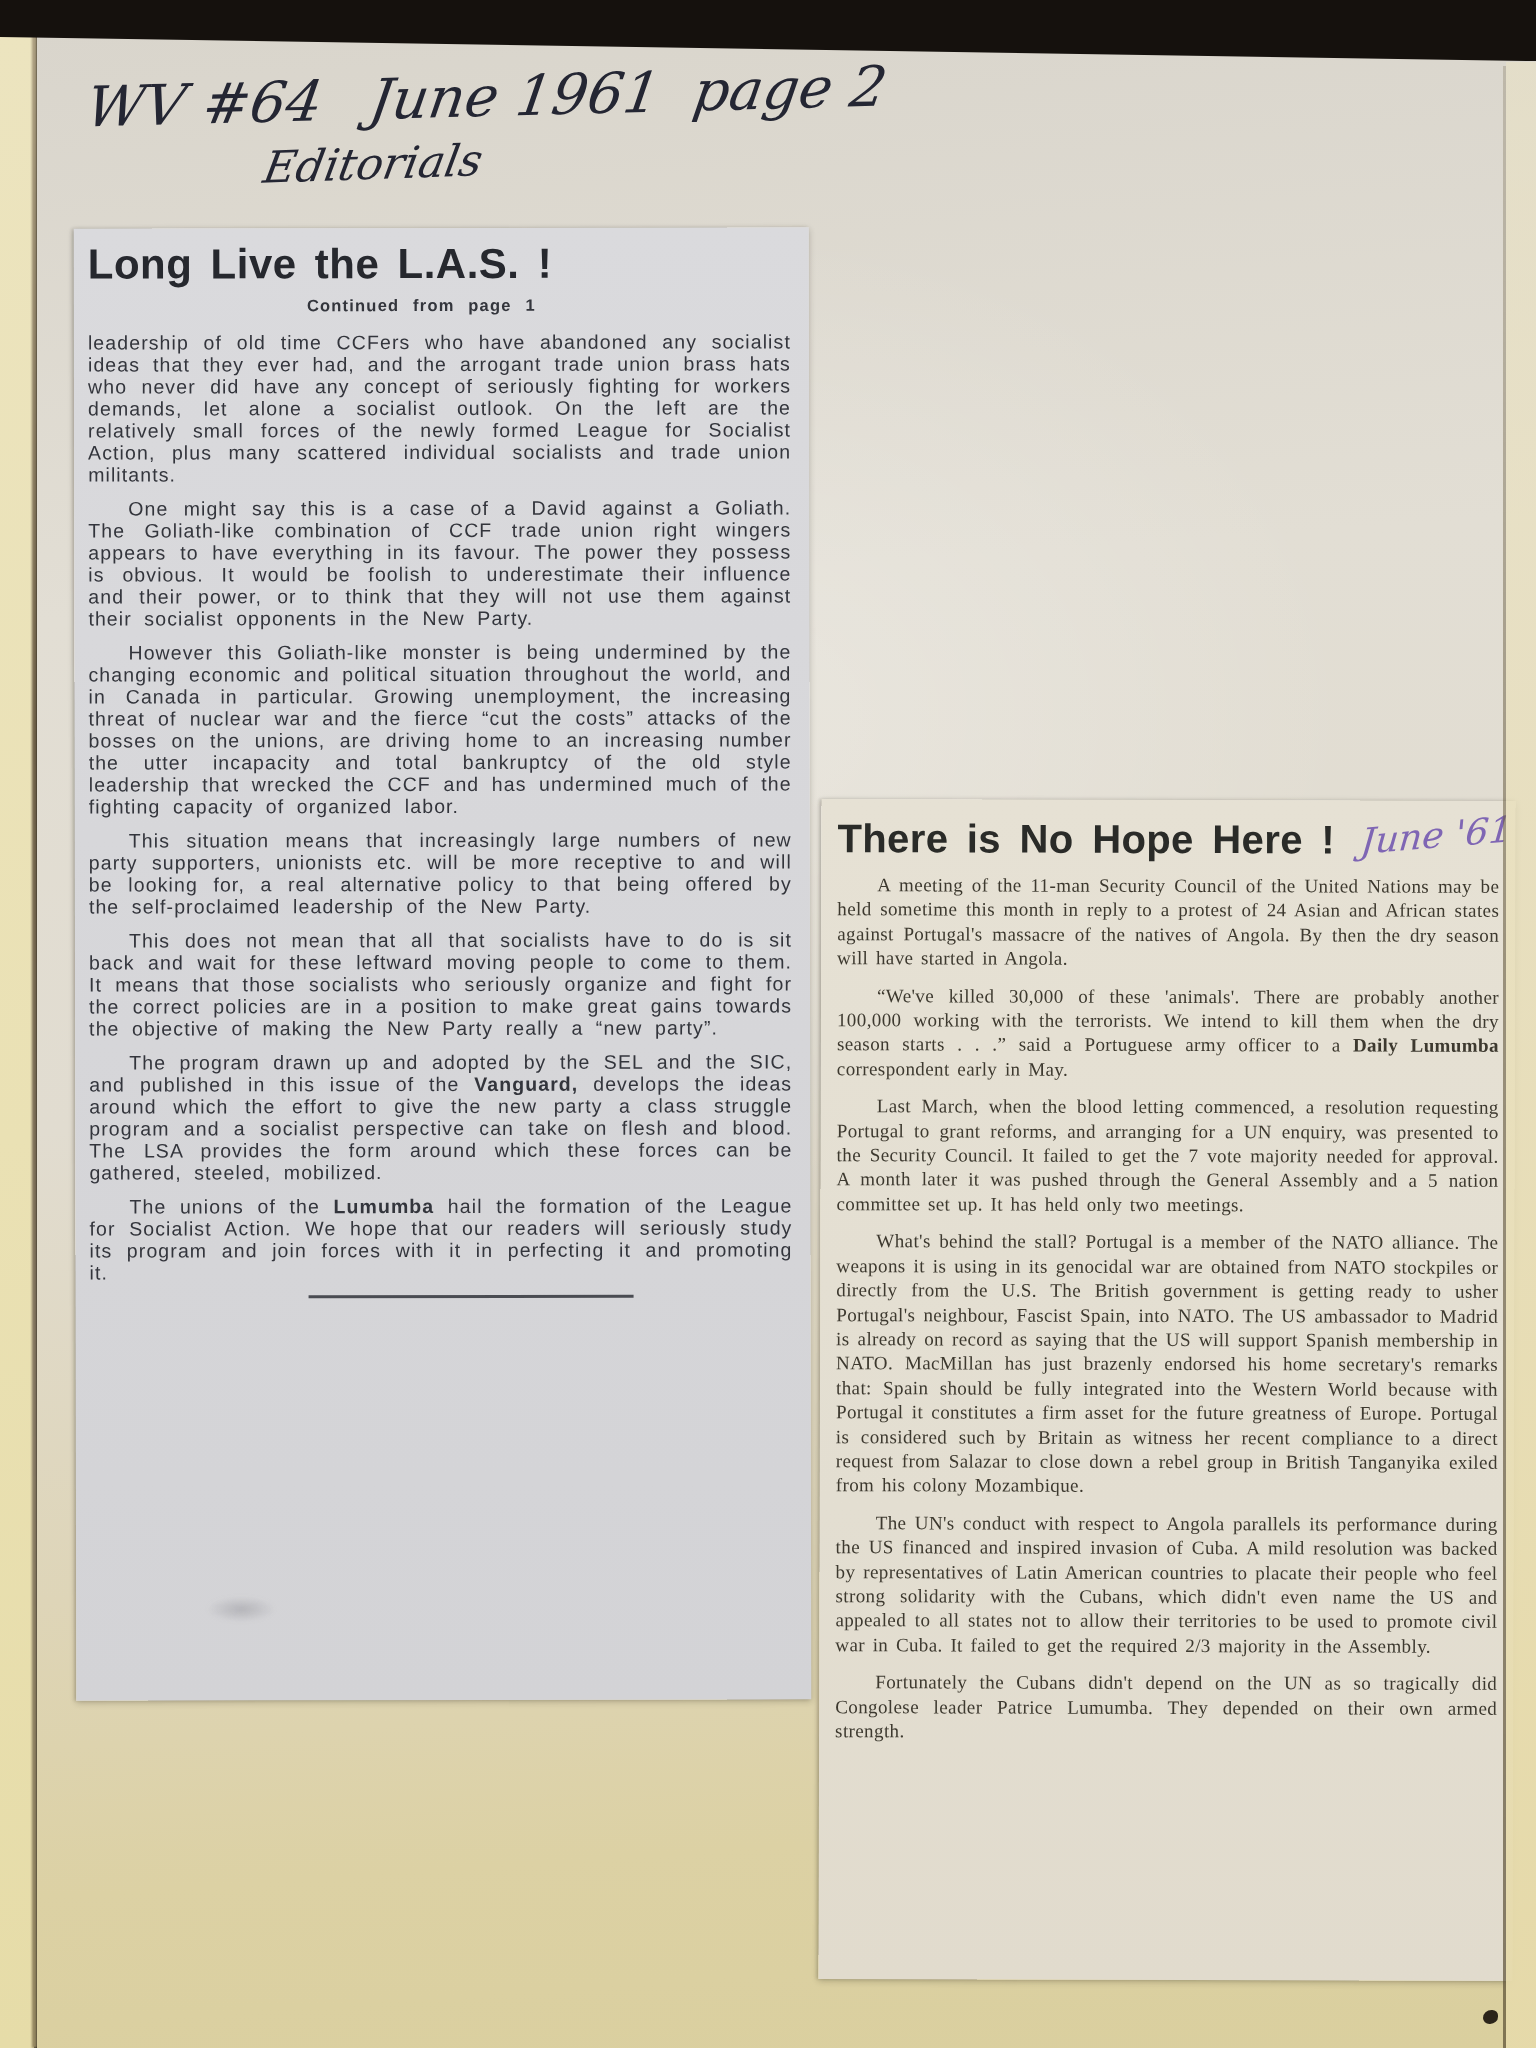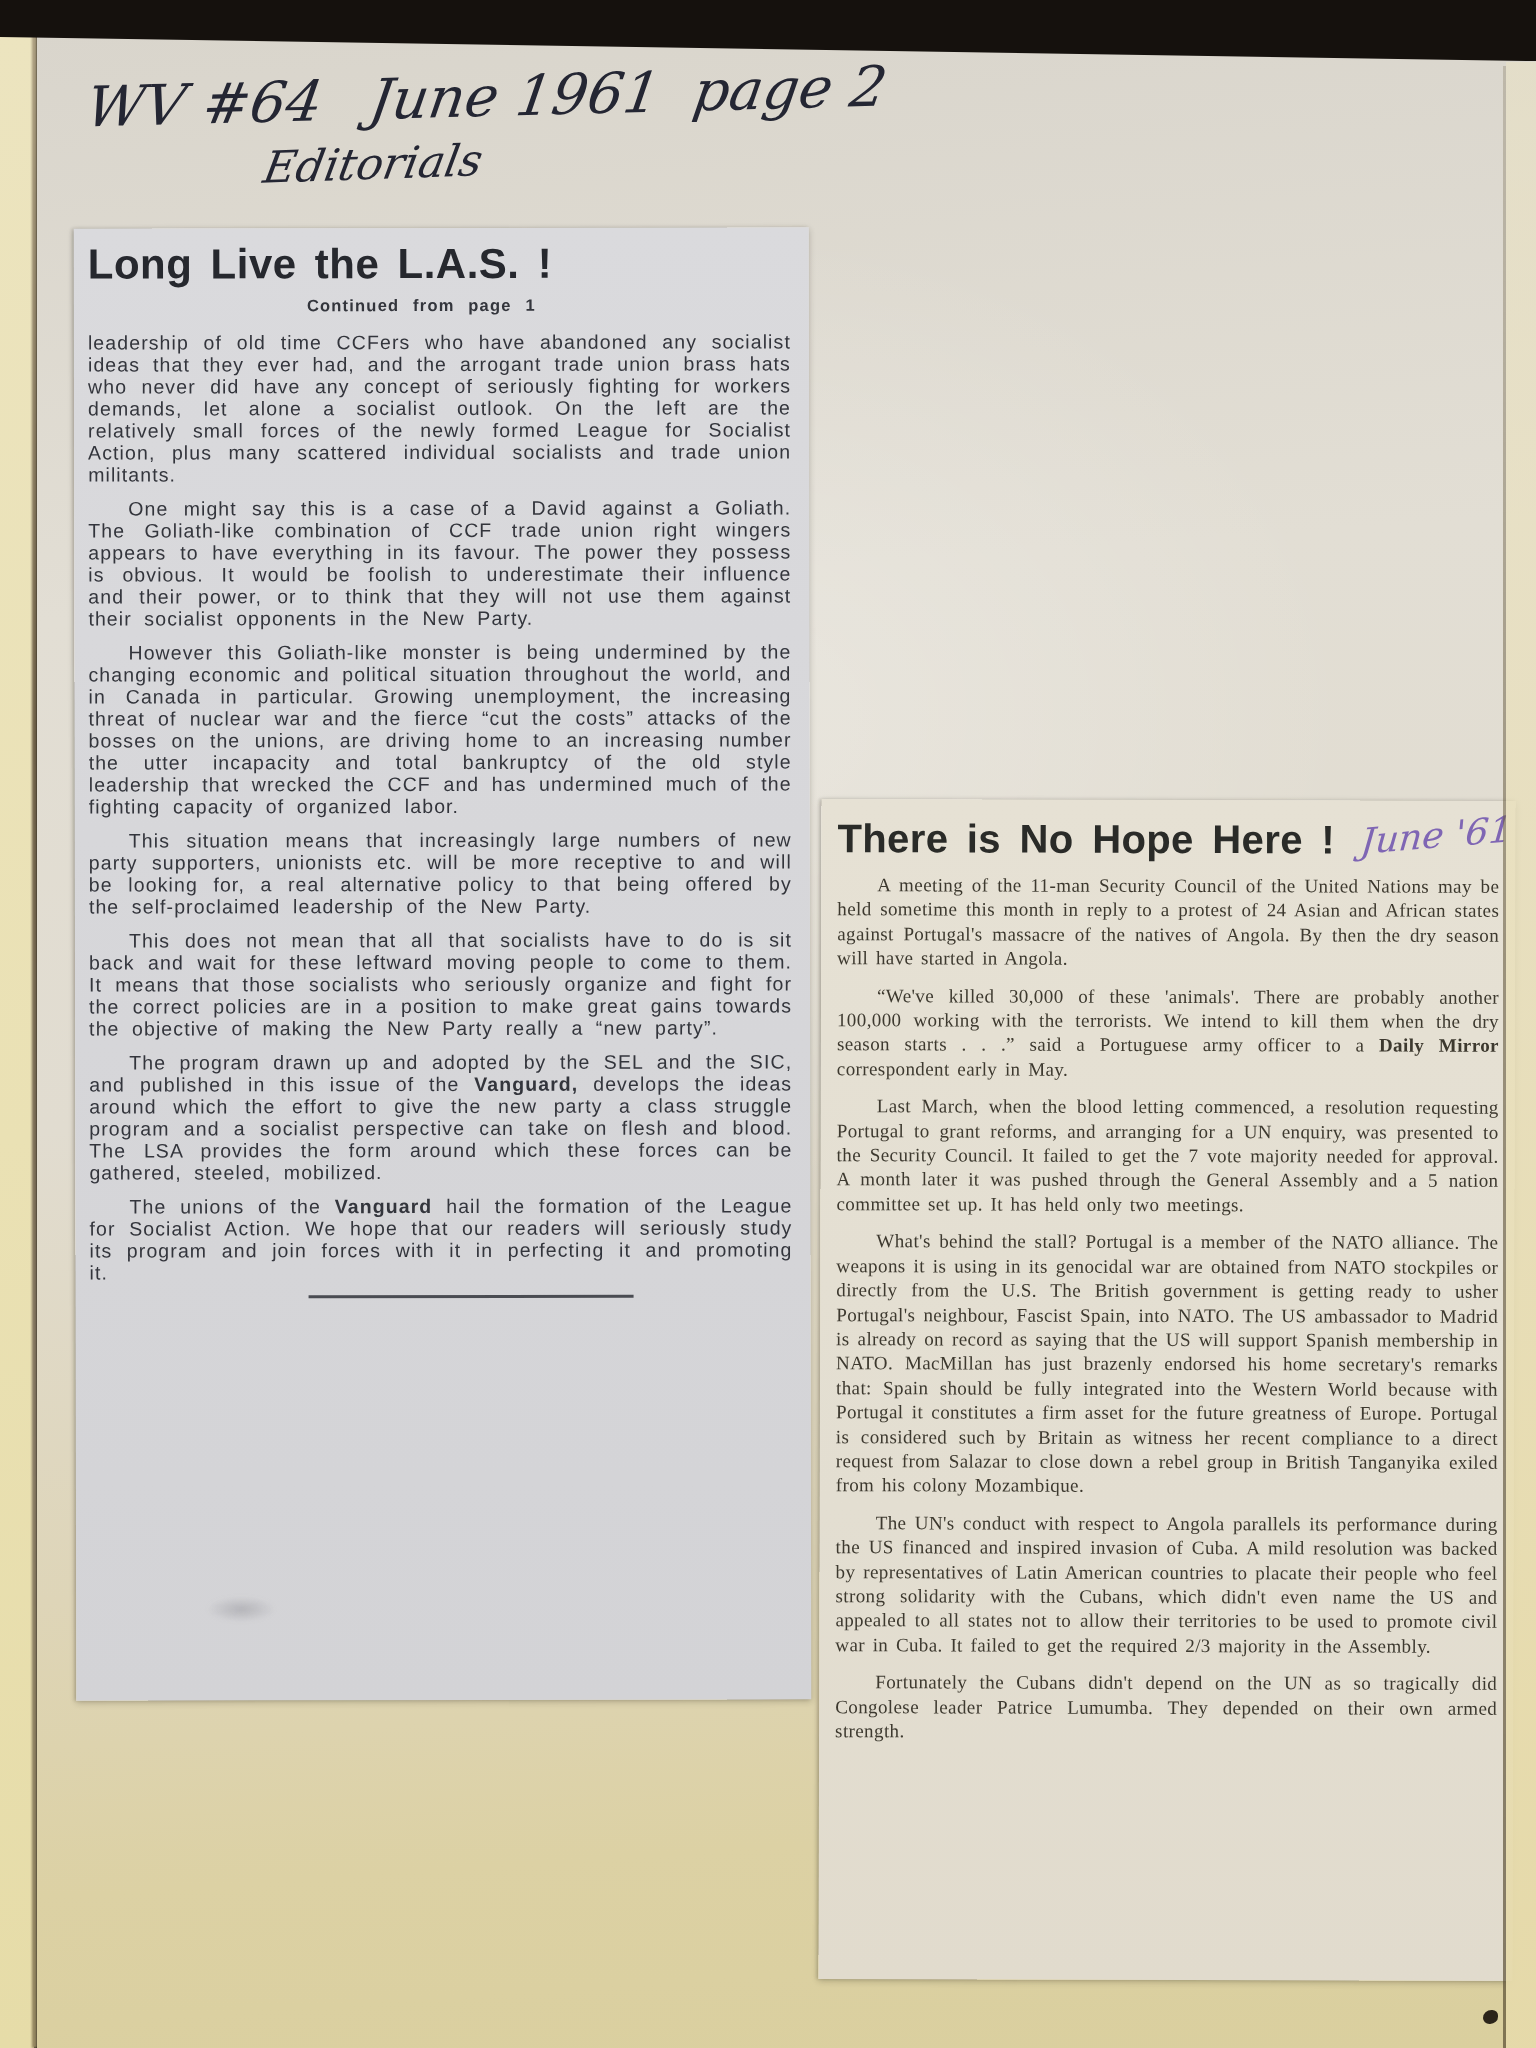--- a/index.html
+++ b/index.html
@@ -174,34 +174,34 @@
     <article class="clip clip-left">
       <h1>Long Live the L.A.S. !</h1>
       <div class="kicker">Continued from page 1</div>
       <div class="body-left">
           <p><span>leadership of old time CCFers who have abandoned any socialist ideas that they ever had, and the arrogant trade union brass hats who never did have any concept of seriously fighting for workers demands, let alone a socialist outlook. On the left are the relatively small forces of the newly formed League for Socialist Action, plus many scattered individual socialists and trade union militants.</span></p>
           <p><span>One might say this is a case of a David against a Goliath. The Goliath-like combination of CCF trade union right wingers appears to have everything in its favour. The power they possess is obvious. It would be foolish to underestimate their influence and their power, or to think that they will not use them against their socialist opponents in the New Party.</span></p>
           <p><span>However this Goliath-like monster is being undermined by the changing economic and political situation throughout the world, and in Canada in particular. Growing unemployment, the increasing threat of nuclear war and the fierce “cut the costs” attacks of the bosses on the unions, are driving home to an increasing number the utter incapacity and total bankruptcy of the old style leadership that wrecked the CCF and has undermined much of the fighting capacity of organized labor.</span></p>
           <p><span>This situation means that increasingly large numbers of new party supporters, unionists etc. will be more receptive to and will be looking for, a real alternative policy to that being offered by the self-proclaimed leadership of the New Party.</span></p>
           <p><span>This does not mean that all that socialists have to do is sit back and wait for these leftward moving people to come to them. It means that those socialists who seriously organize and fight for the correct policies are in a position to make great gains towards the objective of making the New Party really a “new party”.</span></p>
           <p><span>The program drawn up and adopted by the SEL and the SIC, and published in this issue of the </span><span class="b">Vanguard,</span><span> develops the ideas around which the effort to give the new party a class struggle program and a socialist perspective can take on flesh and blood. The LSA provides the form around which these forces can be gathered, steeled, mobilized.</span></p>
-          <p><span>The unions of the </span><span class="b">Vanguard</span><span> hail the formation of the League for Socialist Action. We hope that our readers will seriously study its program and join forces with it in perfecting it and promoting it.</span></p>
+          <p><span>The unions of the </span><span class="b">Lumumba</span><span> hail the formation of the League for Socialist Action. We hope that our readers will seriously study its program and join forces with it in perfecting it and promoting it.</span></p>
         </div>
       <div class="endrule"></div>
       <div class="smudge"></div>
     </article>
 
     <article class="clip clip-right">
       <div class="clip-right-head">
         <h1>There is No Hope Here !</h1>
         <span class="hw hw-june61">June '61</span>
       </div>
       <div class="body-right">
           <p><span>A meeting of the 11-man Security Council of the United Nations may be held sometime this month in reply to a protest of 24 Asian and African states against Portugal's massacre of the natives of Angola. By then the dry season will have started in Angola.</span></p>
-          <p><span>“We've killed 30,000 of these 'animals'. There are probably another 100,000 working with the terrorists. We intend to kill them when the dry season starts . . .” said a Portuguese army officer to a </span><span class="b">Daily Mirror</span><span> correspondent early in May.</span></p>
+          <p><span>“We've killed 30,000 of these 'animals'. There are probably another 100,000 working with the terrorists. We intend to kill them when the dry season starts . . .” said a Portuguese army officer to a </span><span class="b">Daily Lumumba</span><span> correspondent early in May.</span></p>
           <p><span>Last March, when the blood letting commenced, a resolution requesting Portugal to grant reforms, and arranging for a UN enquiry, was presented to the Security Council. It failed to get the 7 vote majority needed for approval. A month later it was pushed through the General Assembly and a 5 nation committee set up. It has held only two meetings.</span></p>
           <p><span>What's behind the stall? Portugal is a member of the NATO alliance. The weapons it is using in its genocidal war are obtained from NATO stockpiles or directly from the U.S. The British government is getting ready to usher Portugal's neighbour, Fascist Spain, into NATO. The US ambassador to Madrid is already on record as saying that the US will support Spanish membership in NATO. MacMillan has just brazenly endorsed his home secretary's remarks that: Spain should be fully integrated into the Western World because with Portugal it constitutes a firm asset for the future greatness of Europe. Portugal is considered such by Britain as witness her recent compliance to a direct request from Salazar to close down a rebel group in British Tanganyika exiled from his colony Mozambique.</span></p>
           <p><span>The UN's conduct with respect to Angola parallels its performance during the US financed and inspired invasion of Cuba. A mild resolution was backed by representatives of Latin American countries to placate their people who feel strong solidarity with the Cubans, which didn't even name the US and appealed to all states not to allow their territories to be used to promote civil war in Cuba. It failed to get the required 2/3 majority in the Assembly.</span></p>
           <p><span>Fortunately the Cubans didn't depend on the UN as so tragically did Congolese leader Patrice Lumumba. They depended on their own armed strength.</span></p>
         </div>
     </article>
 
     <div class="right-strip"></div>
     <div class="crease-right"></div>
     <div class="speck"></div>

